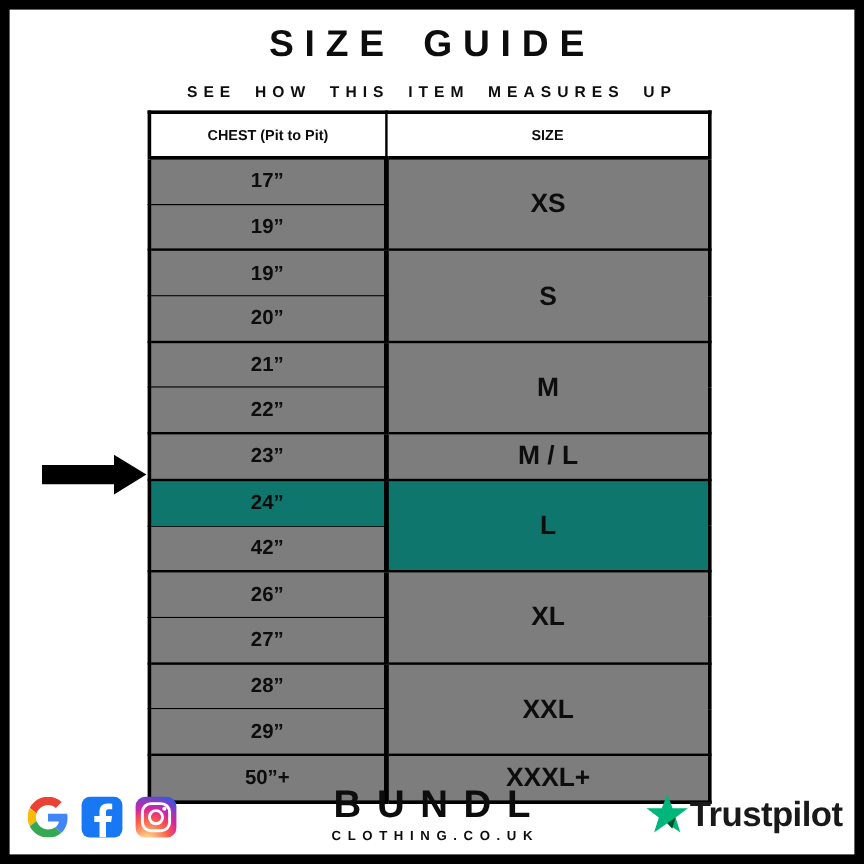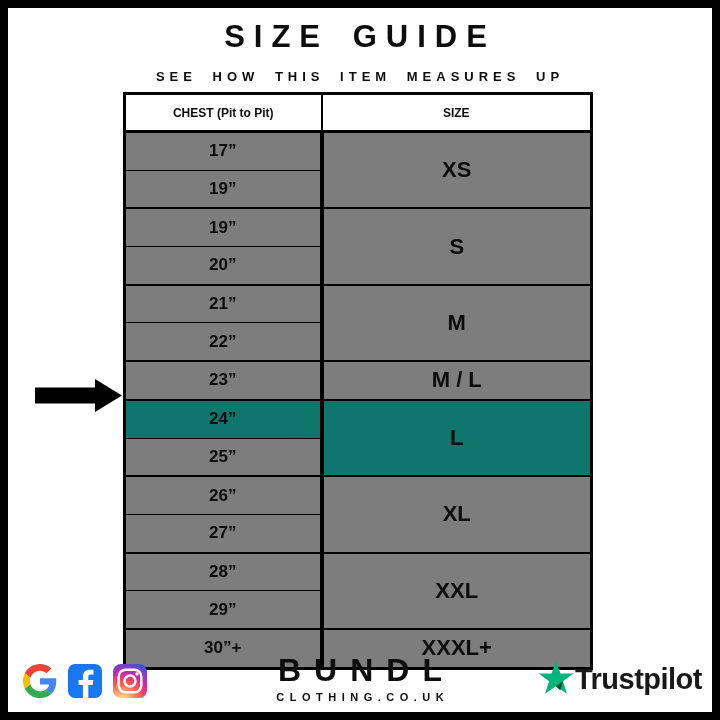--- a/index.html
+++ b/index.html
@@ -100,38 +100,38 @@
         </tr>
         <tr class="group-start">
           <td class="chest-cell">23”</td>
           <td class="size-cell" rowspan="1">M / L</td>
         </tr>
         <tr class="group-start">
           <td class="chest-cell selected">24”</td>
           <td class="size-cell selected" rowspan="2">L</td>
         </tr>
         <tr>
-          <td class="chest-cell">25”</td>
+          <td class="chest-cell">42”</td>
         </tr>
         <tr class="group-start">
           <td class="chest-cell">26”</td>
           <td class="size-cell" rowspan="2">XL</td>
         </tr>
         <tr>
           <td class="chest-cell">27”</td>
         </tr>
         <tr class="group-start">
           <td class="chest-cell">28”</td>
           <td class="size-cell" rowspan="2">XXL</td>
         </tr>
         <tr>
           <td class="chest-cell">29”</td>
         </tr>
         <tr class="group-start">
-          <td class="chest-cell">30”+</td>
+          <td class="chest-cell">50”+</td>
           <td class="size-cell" rowspan="1">XXXL+</td>
         </tr>
       </tbody>
   </table>
 
   <div class="social-row">
     <svg class="social-icon" viewBox="0 0 48 48" aria-hidden="true">
       <path fill="#EA4335" d="M24 9.5c3.54 0 6.71 1.22 9.21 3.6l6.85-6.85C35.9 2.38 30.47 0 24 0 14.62 0 6.51 5.38 2.56 13.22l7.98 6.19C12.43 13.72 17.74 9.5 24 9.5z"></path>
       <path fill="#4285F4" d="M46.98 24.55c0-1.57-.15-3.09-.38-4.55H24v9.02h12.94c-.58 2.96-2.26 5.48-4.78 7.18l7.73 6c4.51-4.18 7.09-10.36 7.09-17.65z"></path>
       <path fill="#FBBC05" d="M10.53 28.59c-.48-1.45-.76-2.99-.76-4.59s.27-3.14.76-4.59l-7.98-6.19C.92 16.46 0 20.12 0 24c0 3.88.92 7.54 2.56 10.78l7.97-6.19z"></path>

